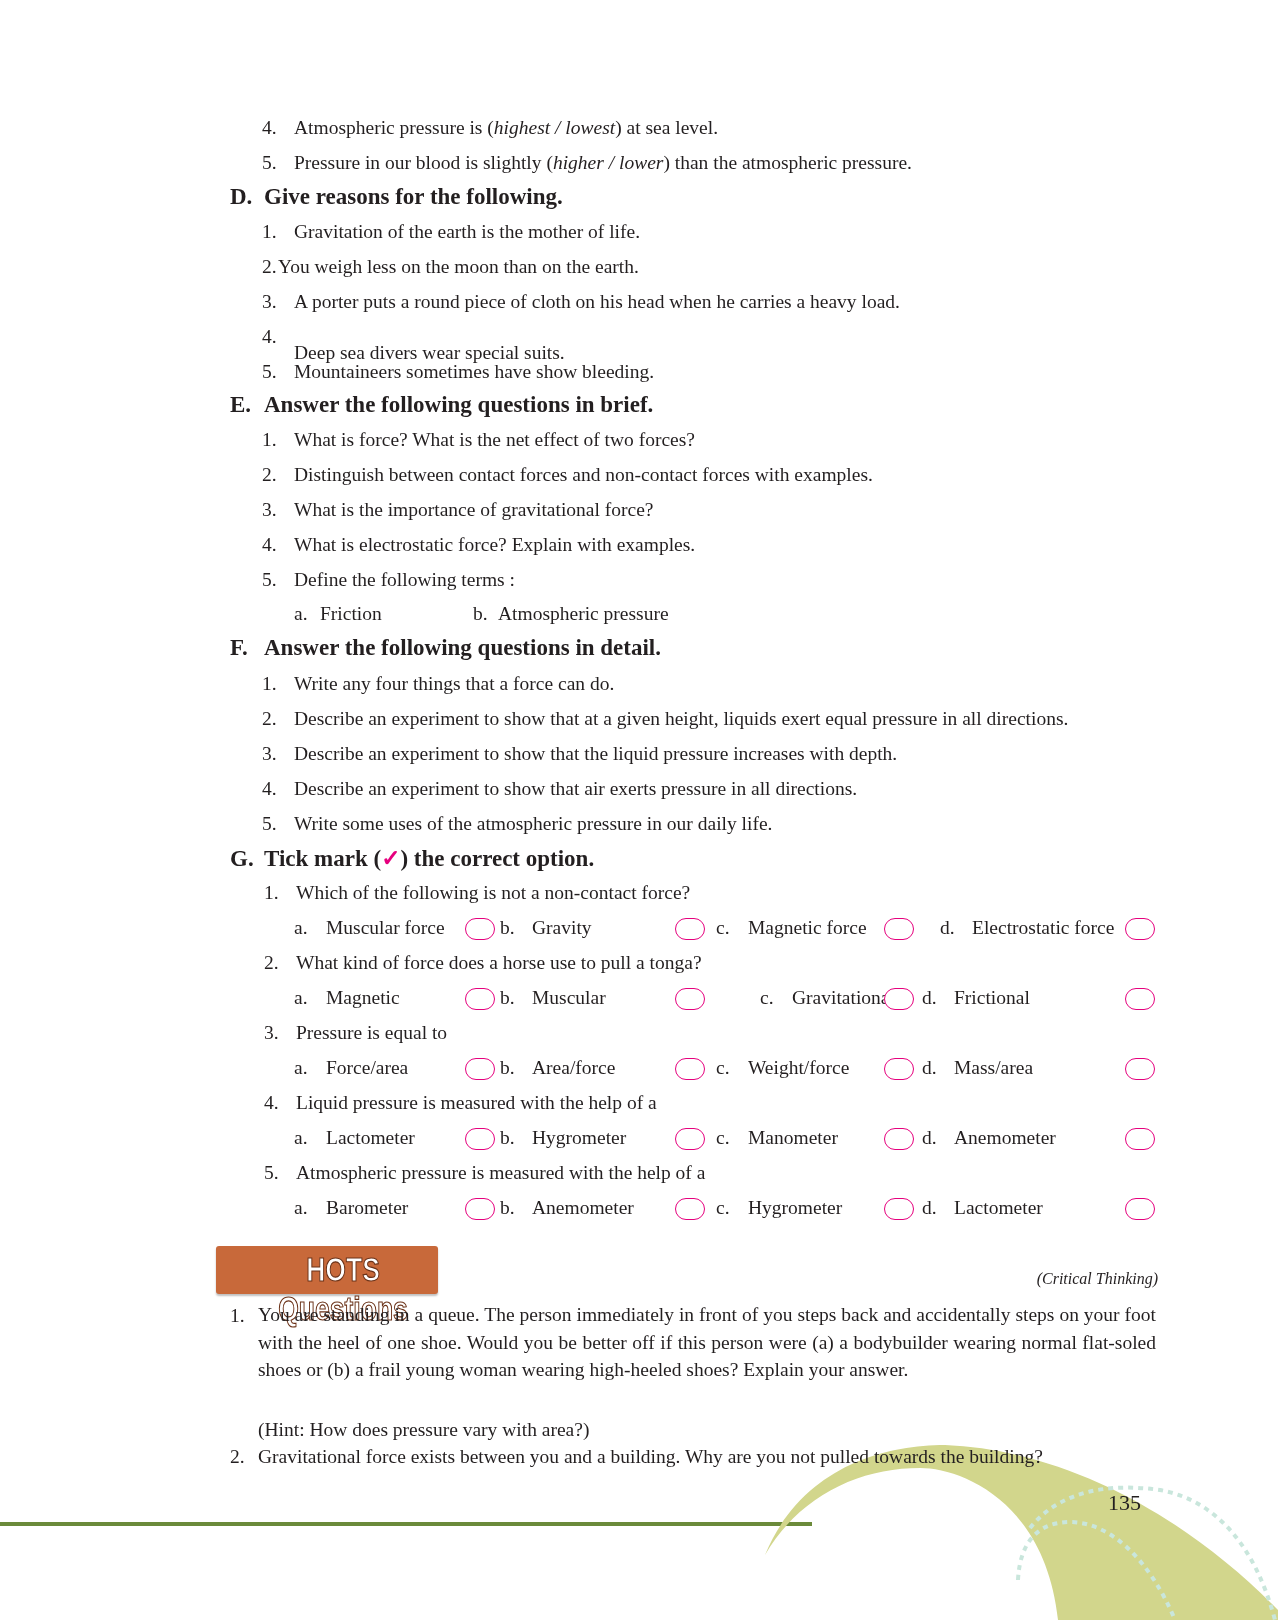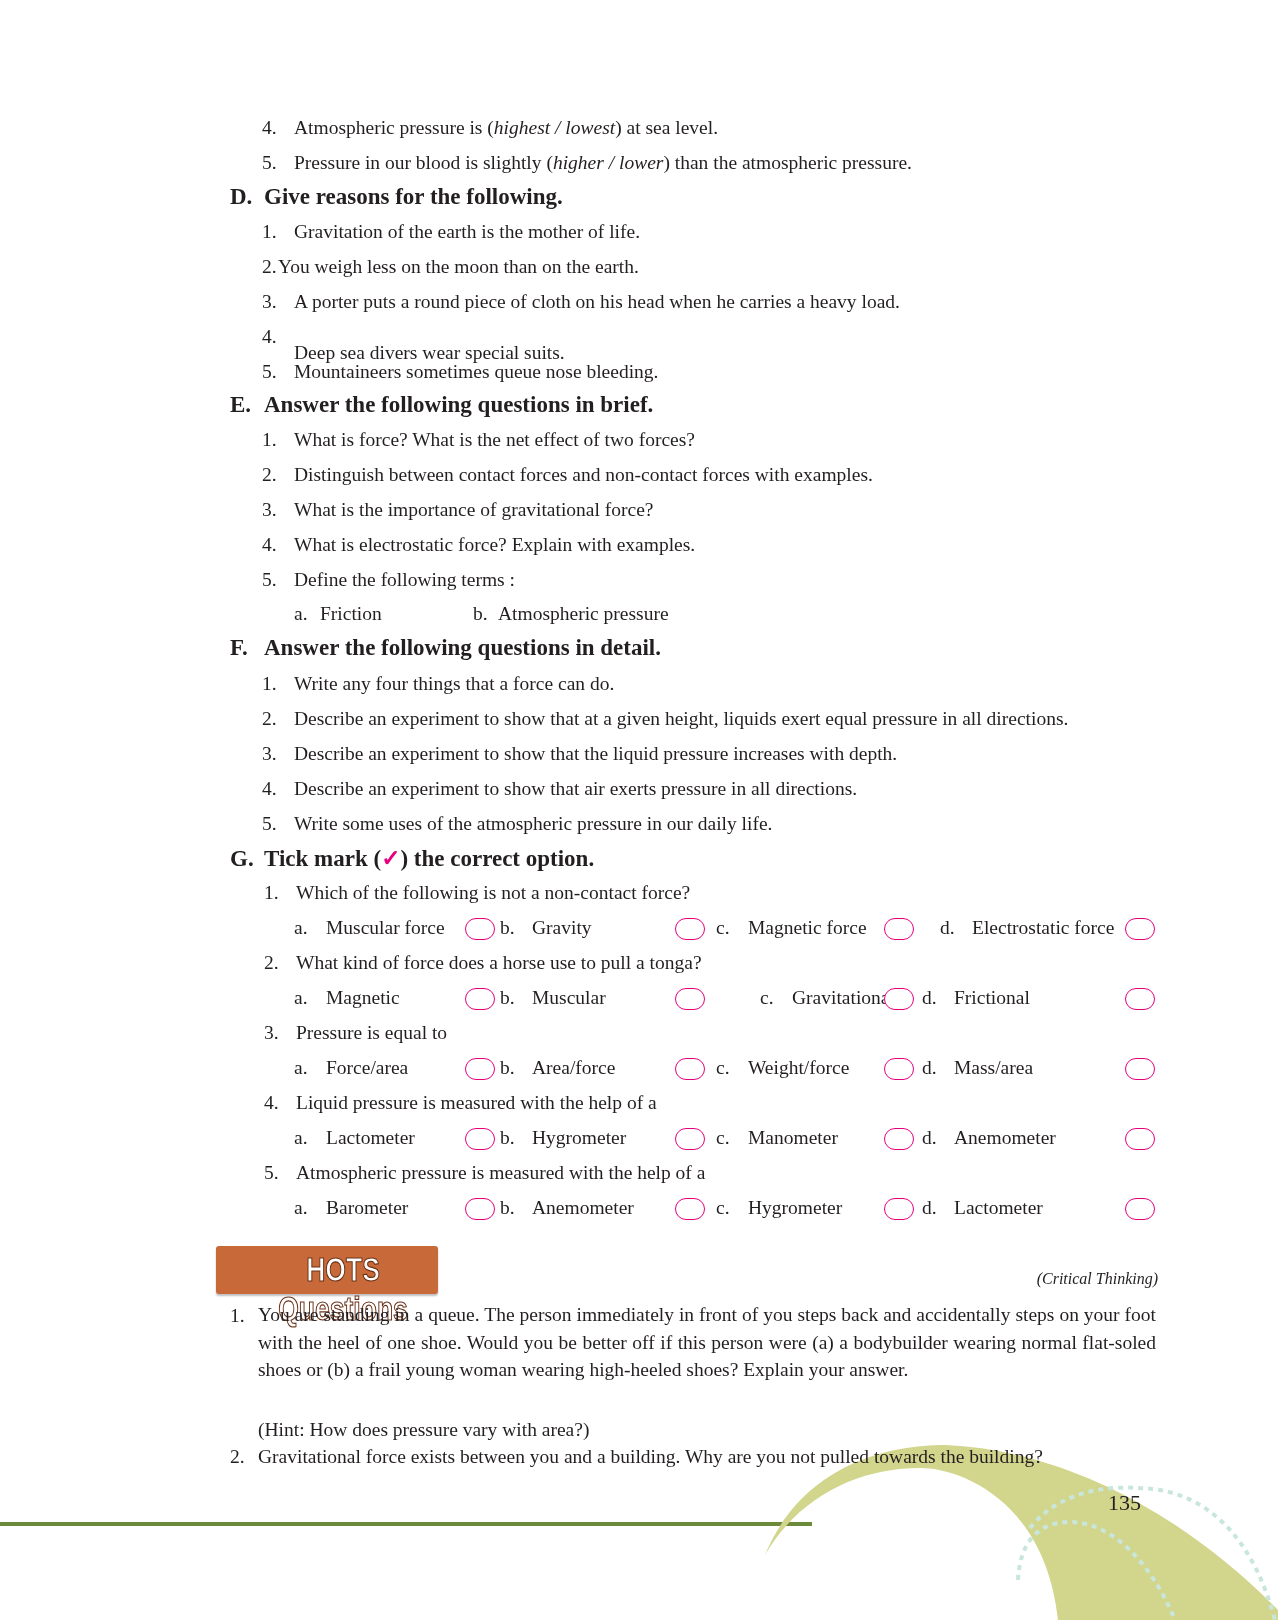--- a/index.html
+++ b/index.html
@@ -56,21 +56,21 @@
 <div id="d-items">
     <span class="num" style="left: 262px; top: 220px;">1.</span>
     <span class="line" style="left: 294px; top: 220px;">Gravitation of the earth is the mother of life.</span>
     <span class="num" style="left: 262px; top: 255px;">2.</span>
     <span class="line" style="left: 278px; top: 255px;">You weigh less on the moon than on the earth.</span>
     <span class="num" style="left: 262px; top: 290px;">3.</span>
     <span class="line" style="left: 294px; top: 290px;">A porter puts a round piece of cloth on his head when he carries a heavy load.</span>
     <span class="num" style="left: 262px; top: 325px;">4.</span>
     <span class="line" style="left: 294px; top: 325px; margin-top: 16px;">Deep sea divers wear special suits.</span>
     <span class="num" style="left: 262px; top: 360px;">5.</span>
-    <span class="line" style="left: 294px; top: 360px;">Mountaineers sometimes queue nose bleeding.</span>
+    <span class="line" style="left: 294px; top: 360px;">Mountaineers sometimes have show bleeding.</span>
   </div>
 
 <div class="head" style="left:230px;top:393px">
   <span class="letter">E.</span><span>Answer the following questions in brief.</span>
 </div>
 <div id="e-items">
     <span class="num" style="left: 262px; top: 428px;">1.</span>
     <span class="line" style="left: 294px; top: 428px;">What is force? What is the net effect of two forces?</span>
     <span class="num" style="left: 262px; top: 463px;">2.</span>
     <span class="line" style="left: 294px; top: 463px;">Distinguish between contact forces and non-contact forces with examples.</span>

